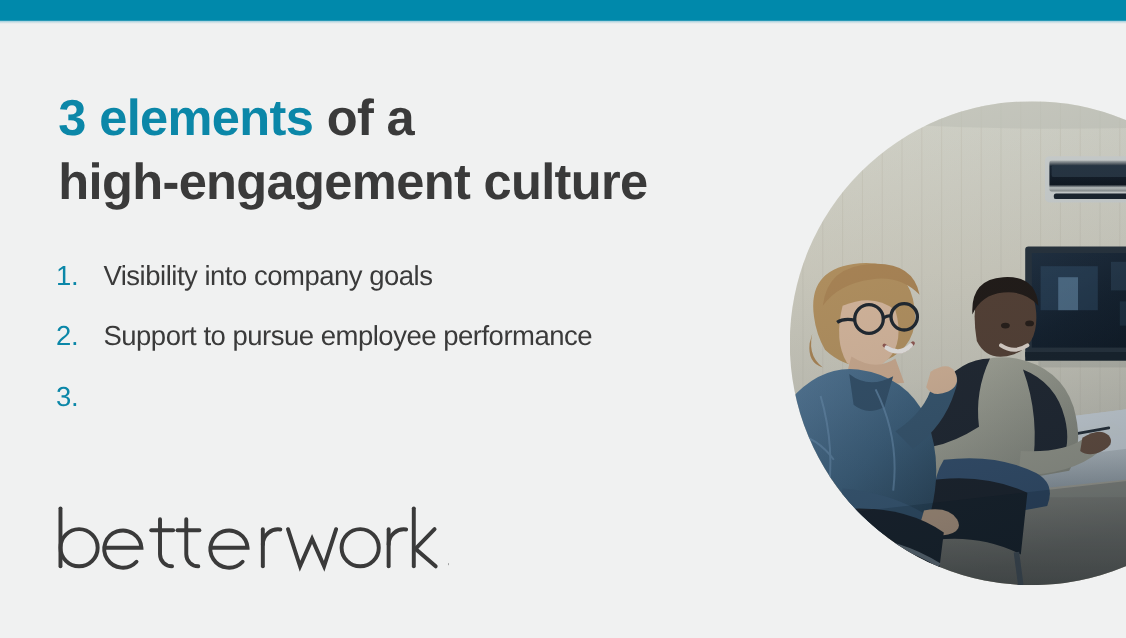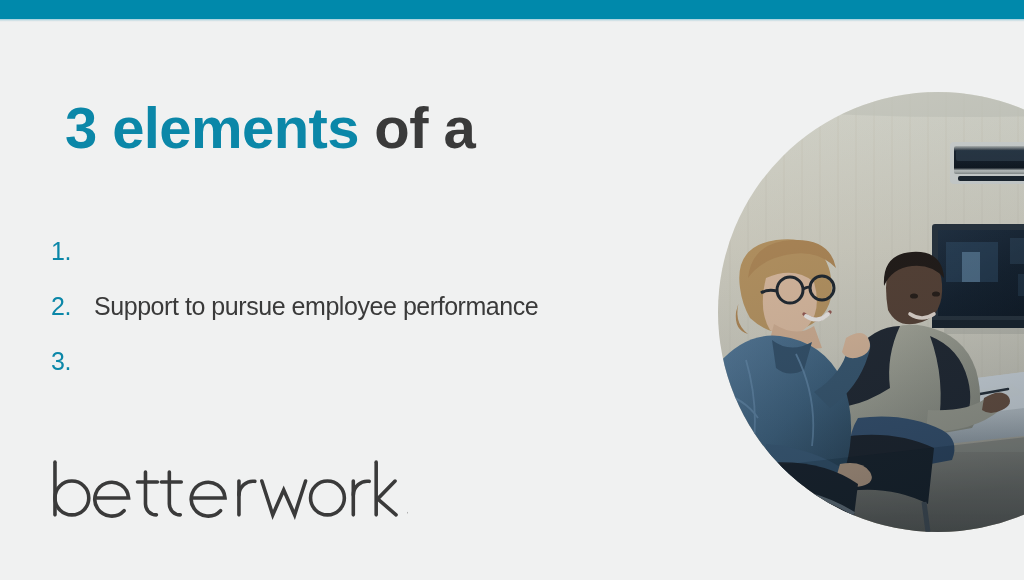--- a/index.html
+++ b/index.html
@@ -37,26 +37,26 @@
     top: 0; left: 0;
     width: 720px;
     height: 580px;
   }
 
   #headline {
     position: absolute;
     left: 53px;
     top: 79px;
     width: 660px;
-    font-size: 58px;
+    font-size: 46px;
     font-weight: bold;
     line-height: 1.26;
     letter-spacing: -0.6px;
     color: #3a3a3a;
-    margin: 12px;
+    margin: 0;
   }
   #headline .accent { color: #0b87a8; }
 
   #elements-list {
     position: absolute;
     left: 51px;
     top: 237px;
     width: 660px;
     margin: 0;
     padding: 0;
@@ -106,25 +106,27 @@
 </head>
 <body>
 
 <div id="top-bar"></div>
 <div id="top-bar-edge"></div>
 
 <div id="content">
 
   <h1 id="headline">
     <span class="accent">3 elements</span><span> of a</span><br>
+    <span>high-engagement culture</span>
   </h1>
 
   <ol id="elements-list">
     <li class="list-item">
       <span class="num">1.</span>
+      <span class="txt">Visibility into company goals</span>
     </li>
     <li class="list-item">
       <span class="num">2.</span>
       <span class="txt">Support to pursue employee performance</span>
     </li>
     <li class="list-item">
       <span class="num">3.</span>
     </li>
   </ol>
 

